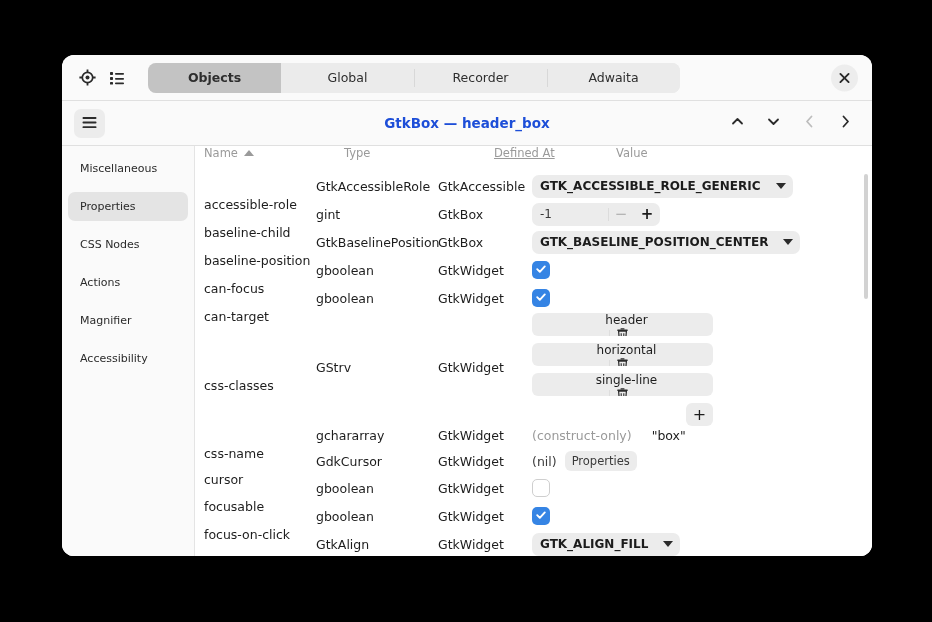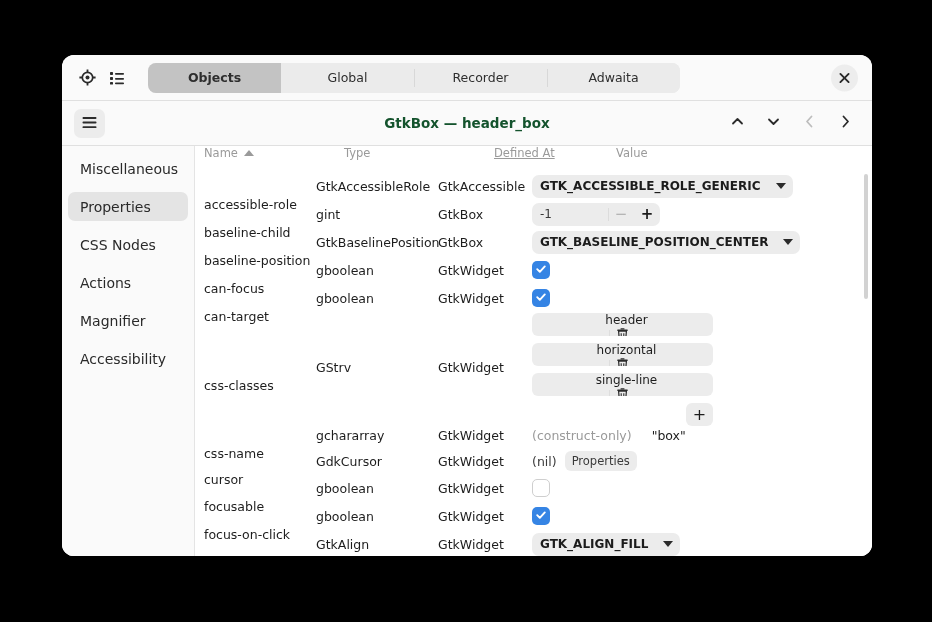--- a/index.html
+++ b/index.html
@@ -126,21 +126,21 @@
     align-items: center;
     justify-content: center;
     cursor: pointer;
   }
   .subtitle {
     position: absolute;
     left: 0; right: 0;
     text-align: center;
     font-size: 13.5px;
     font-weight: bold;
-    color: #14532d;
+    color: #1d4ed8;
     pointer-events: none;
   }
   .nav-btns {
     margin-left: auto;
     display: flex;
     align-items: center;
     gap: 6px;
     z-index: 2;
   }
   .nav-btn {
@@ -168,21 +168,21 @@
     border-right: 1px solid #e4e4e4;
     padding: 8px 6px 0 6px;
     box-sizing: border-box;
   }
   .side-item {
     height: 29px;
     display: flex;
     align-items: center;
     padding: 0 12px;
     border-radius: 7px;
-    font-size: 14px;
+    font-size: 11px;
     color: #2a2a2a;
     margin-bottom: 9px;
     cursor: pointer;
     white-space: nowrap;
   }
   .side-item.selected { background: #e4e4e4; }
 
   .content {
     flex: 1;
     background: #ffffff;

